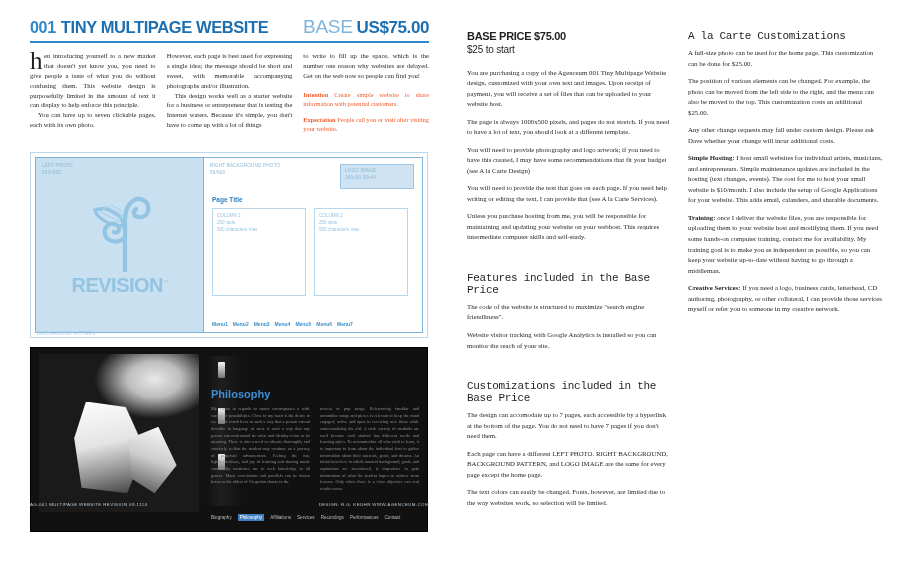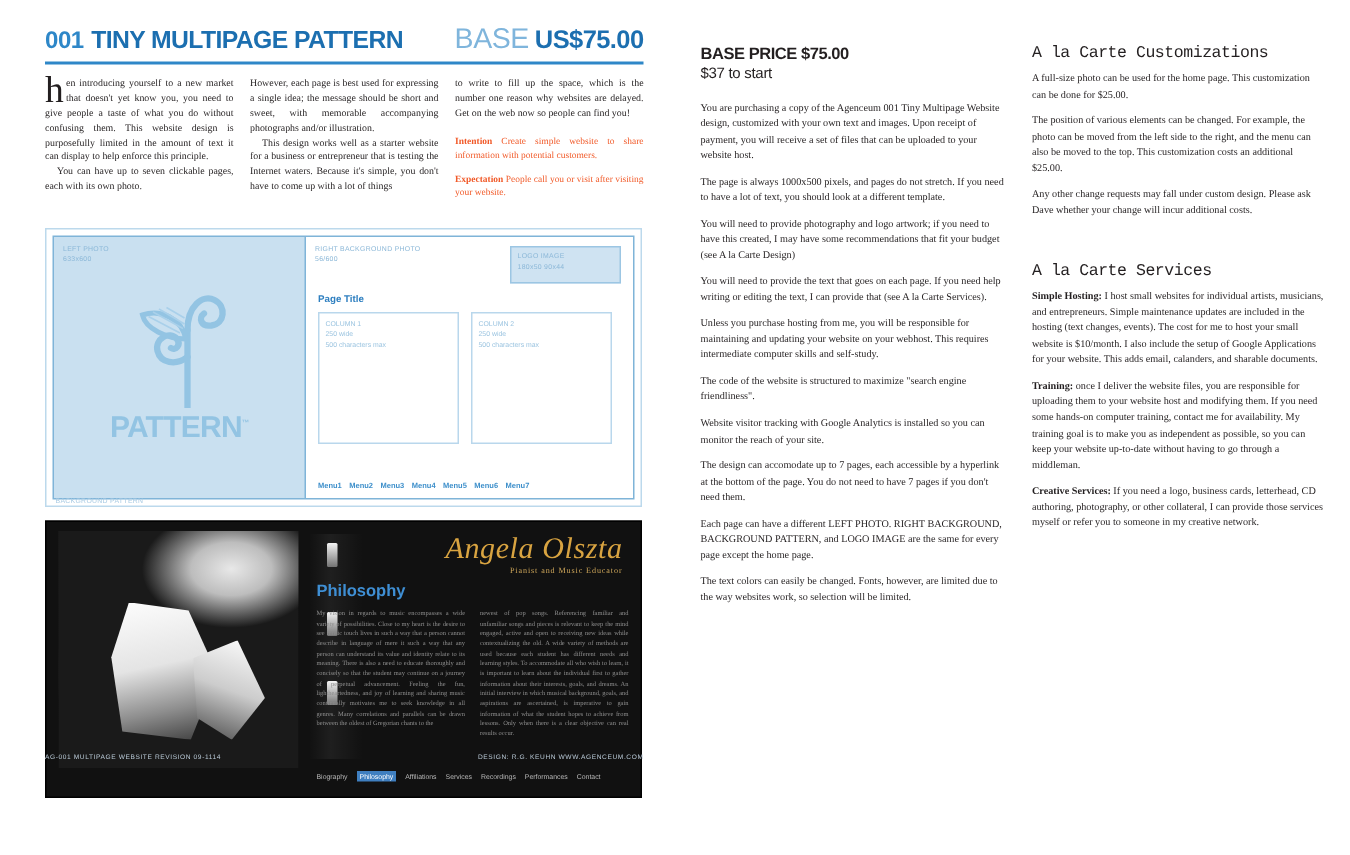--- a/index.html
+++ b/index.html
@@ -218,21 +218,21 @@
 </head>
 <body>
 
 <div class="page">
 
   <div class="left-page">
 
     <div class="title-row">
       <div class="title-left">
         <span class="t-num">001</span>
-        <span class="t-name">TINY MULTIPAGE PATTERN</span>
+        <span class="t-name">TINY MULTIPAGE WEBSITE</span>
       </div>
       <div class="title-right">
         <span class="t-base">BASE</span>
         <span class="t-price">US$75.00</span>
       </div>
     </div>
 
     <div class="cols">
       <div class="col">
         <p class="first dropcap">hen introducing yourself to a new market that doesn't yet know you, you need to give people a taste of what you do without confusing them. This website design is purposefully limited in the amount of text it can display to help enforce this principle.</p>
@@ -264,21 +264,21 @@
                 <path d="M44 52 C36 58 26 56 24 48 C22 40 32 34 37 40 C40 44 36 48 33 46"></path>
                 <path d="M43 40 C30 40 16 33 14 24 C26 20 40 26 43 40 Z" stroke-width="3.4"></path>
               </g>
               <g stroke="#a9d0ea" stroke-width="1.1">
                 <path d="M18 25 L39 36"></path>
                   <path d="M21 22 L41 33"></path>
                   <path d="M25 20 L42 30"></path>
                   <path d="M30 19 L42 26"></path>
               </g>
             </svg>
-            <div class="logo-word"><span>PATTERN</span><span class="logo-tm">™</span></div>
+            <div class="logo-word"><span>REVISION</span><span class="logo-tm">™</span></div>
           </div>
         </div>
         <div class="wire-right">
           <div class="wire-lbl" style="left:6px;top:5px;white-space:pre">RIGHT BACKGROUND PHOTO
 56/600</div>
           <div class="logo-box">
             <div class="wire-lbl" style="left:4px;top:3px;white-space:pre">LOGO IMAGE
 180x50 90x44</div>
           </div>
           <div class="page-title-lbl">Page Title</div>
@@ -306,24 +306,20 @@
       <div class="bg-pattern-lbl">BACKGROUND PATTERN</div>
     </div>
 
     <div class="shot">
       <div class="shot-photo"></div>
       <div class="shot-keyref">
         <i style="top:6px"></i>
           <i style="top:52px"></i>
           <i style="top:98px"></i>
       </div>
-      <div class="shot-brand">
-        <div class="nm">Angela Olszta</div>
-        <div class="sub">Pianist and Music Educator</div>
-      </div>
       <div class="shot-h">Philosophy</div>
       <div class="shot-cols">
         <div class="sc">
             <p>My vision in regards to music encompasses a wide variety of possibilities. Close to my heart is the desire to see music touch lives in such a way that a person cannot describe in language of mere it such a way that any person can understand its value and identity relate to its meaning. There is also a need to educate thoroughly and concisely so that the student may continue on a journey of perpetual advancement. Feeling the fun, lightheartedness, and joy of learning and sharing music continually motivates me to seek knowledge in all genres. Many correlations and parallels can be drawn between the oldest of Gregorian chants to the</p>
           </div>
         <div class="sc">
             <p>newest of pop songs. Referencing familiar and unfamiliar songs and pieces is relevant to keep the mind engaged, active and open to receiving new ideas while contextualizing the old. A wide variety of methods are used because each student has different needs and learning styles. To accommodate all who wish to learn, it is important to learn about the individual first to gather information about their interests, goals, and dreams. An initial interview in which musical background, goals, and aspirations are ascertained, is imperative to gain information of what the student hopes to achieve from lessons. Only when there is a clear objective can real results occur.</p>
           </div>
       </div>
       <div class="shot-nav">
@@ -340,42 +336,43 @@
     <div class="left-footer">
       <span>AG-001 MULTIPAGE WEBSITE    REVISION 09-1114</span>
       <span>DESIGN: R.G. KEUHN    WWW.AGENCEUM.COM</span>
     </div>
   </div>
 
   <div class="right-page">
 
     <div class="rcol c1">
       <h1>BASE PRICE $75.00</h1>
-      <div class="sub">$37 to start</div>
+      <div class="sub">$25 to start</div>
       <p class="gap-top">You are purchasing a copy of the Agenceum 001 Tiny Multipage Website design, customized with your own text and images. Upon receipt of payment, you will receive a set of files that can be uploaded to your website host.</p>
 
       <p>The page is always 1000x500 pixels, and pages do not stretch. If you need to have a lot of text, you should look at a different template.</p>
       <p>You will need to provide photography and logo artwork; if you need to have this created, I may have some recommendations that fit your budget (see A la Carte Design)</p>
       <p>You will need to provide the text that goes on each page. If you need help writing or editing the text, I can provide that (see A la Carte Services).</p>
       <p>Unless you purchase hosting from me, you will be responsible for maintaining and updating your website on your webhost. This requires intermediate computer skills and self-study.</p>
 
+      <h2>Features included in the Base Price</h2>
       <p>The code of the website is structured to maximize "search engine friendliness".</p>
       <p>Website visitor tracking with Google Analytics is installed so you can monitor the reach of your site.</p>
 
+      <h2>Customizations included in the Base Price</h2>
       <p>The design can accomodate up to 7 pages, each accessible by a hyperlink at the bottom of the page. You do not need to have 7 pages if you don't need them.</p>
       <p>Each page can have a different LEFT PHOTO. RIGHT BACKGROUND, BACKGROUND PATTERN, and LOGO IMAGE are the same for every page except the home page.</p>
       <p>The text colors can easily be changed. Fonts, however, are limited due to the way websites work, so selection will be limited.</p>
     </div>
 
     <div class="rcol c2">
       <h2 style="margin-top:0">A la Carte Customizations</h2>
       <p>A full-size photo can be used for the home page. This customization can be done for $25.00.</p>
       <p>The position of various elements can be changed. For example, the photo can be moved from the left side to the right, and the menu can also be moved to the top. This customization costs an additional $25.00.</p>
       <p>Any other change requests may fall under custom design. Please ask Dave whether your change will incur additional costs.</p>
 
-      <h2>A la Carte Services</h2>
       <p><b>Simple Hosting:</b><span> I host small websites for individual artists, musicians, and entrepreneurs. Simple maintenance updates are included in the hosting (text changes, events). The cost for me to host your small website is $10/month. I also include the setup of Google Applications for your website. This adds email, calanders, and sharable documents.</span></p>
       <p><b>Training:</b><span> once I deliver the website files, you are responsible for uploading them to your website host and modifying them. If you need some hands-on computer training, contact me for availability. My training goal is to make you as independent as possible, so you can keep your website up-to-date without having to go through a middleman.</span></p>
       <p><b>Creative Services:</b><span> If you need a logo, business cards, letterhead, CD authoring, photography, or other collateral, I can provide those services myself or refer you to someone in my creative network.</span></p>
     </div>
 
   </div>
 </div>
 
 </body></html>

